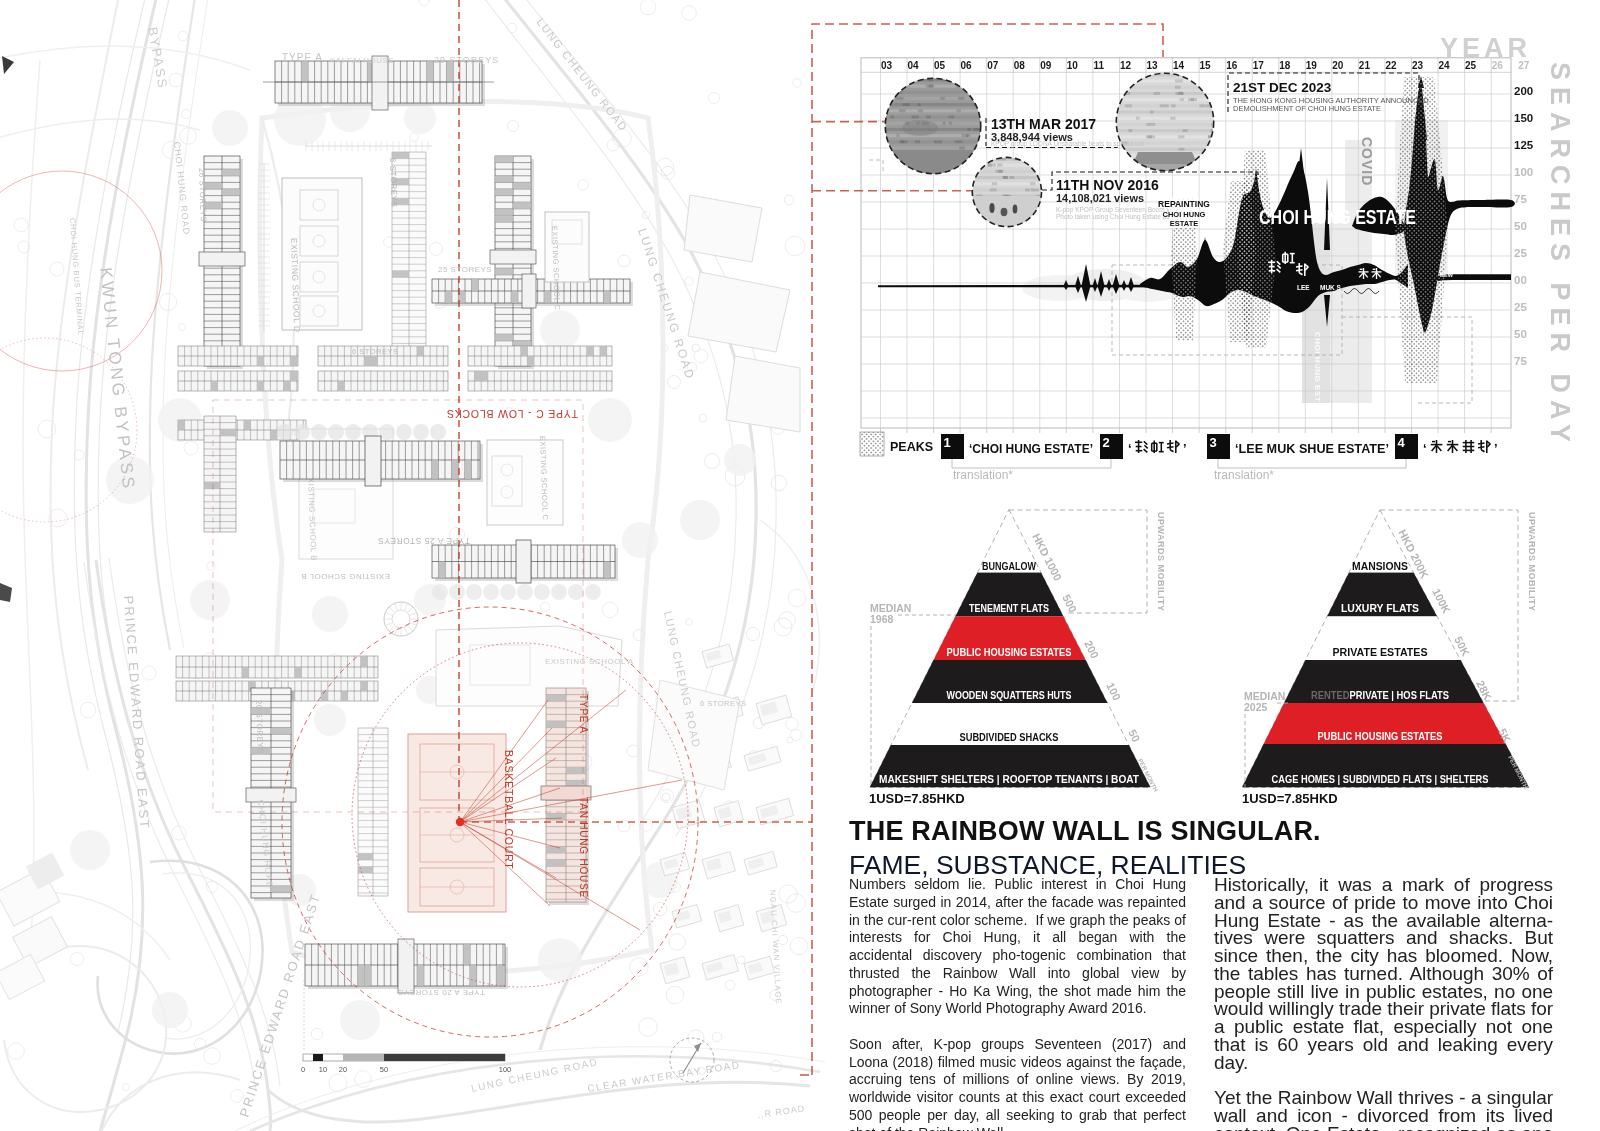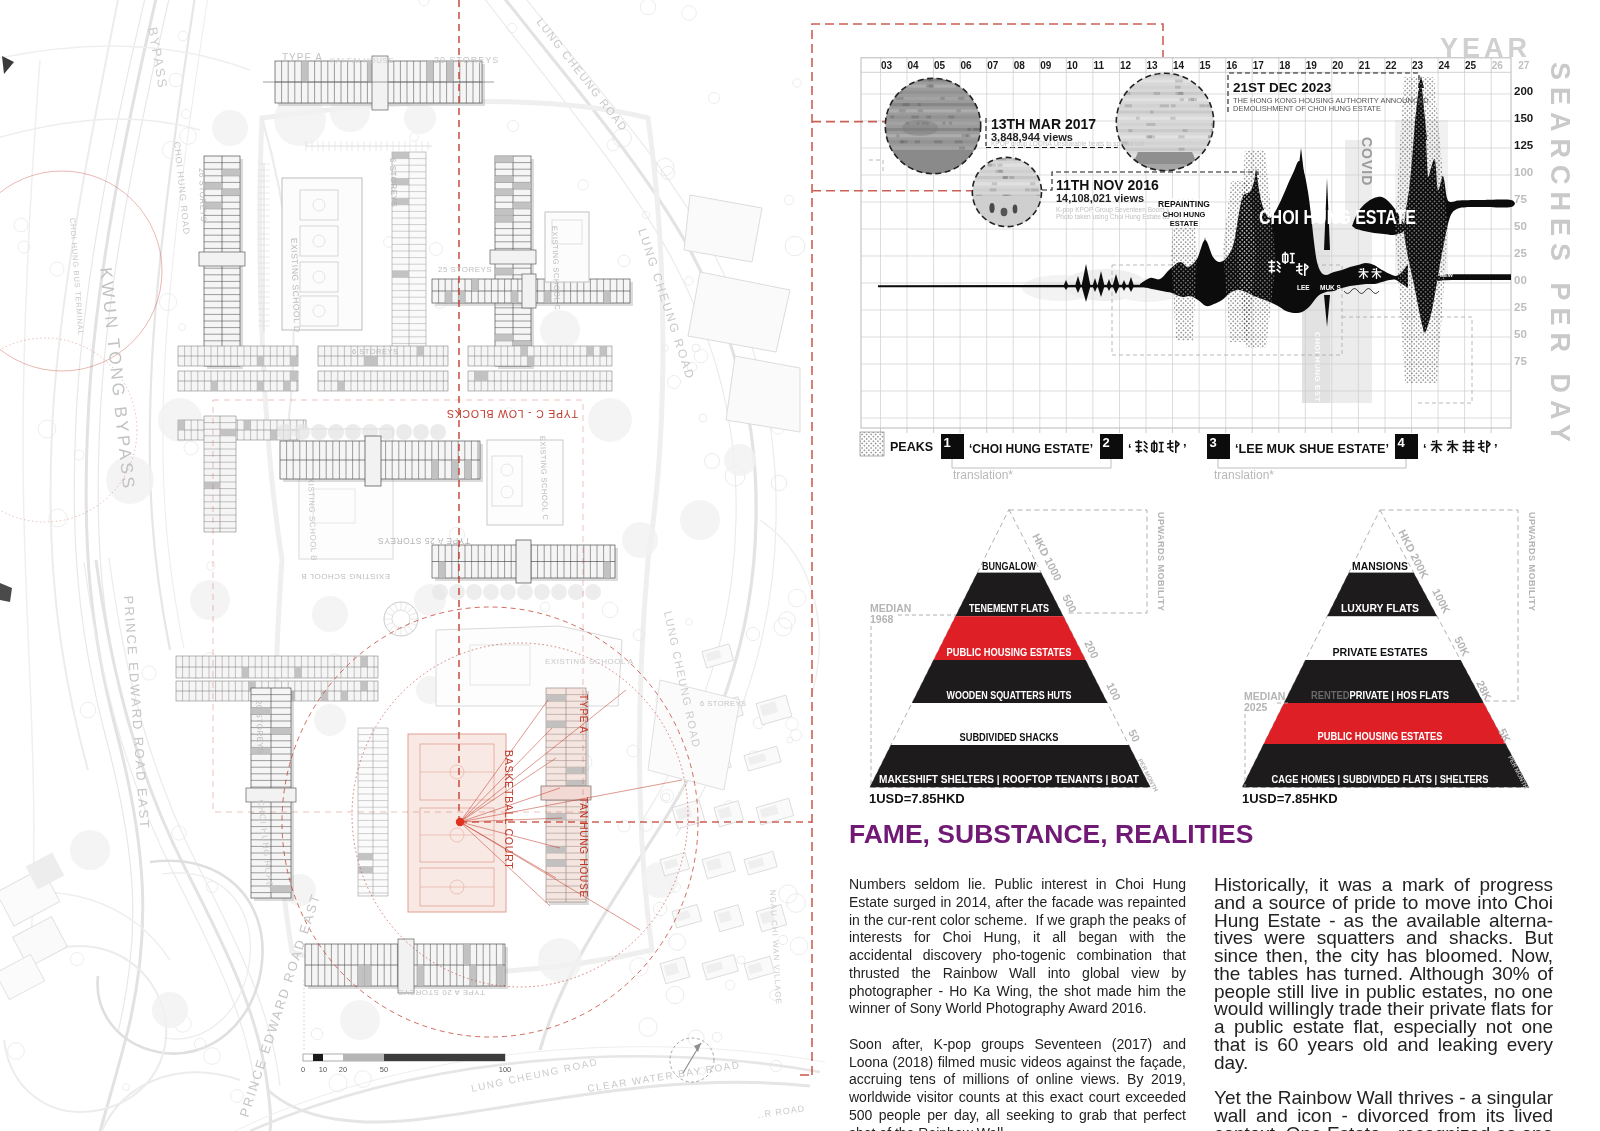--- a/index.html
+++ b/index.html
@@ -1741,21 +1741,22 @@
         <line x1="1277" y1="703" x2="1290" y2="703" stroke="#a8a8a8" stroke-width="0.9" stroke-dasharray="4,3"></line>
         <text x="1529" y="512" font-size="9" font-weight="bold" fill="#b5b5b5" letter-spacing="0.5" transform="rotate(90 1529 512)">UPWARDS MOBILITY</text>
 <text x="1311" y="699" font-size="11.5" font-weight="bold" textLength="138" lengthAdjust="spacingAndGlyphs"><tspan fill="#6a6a6a">RENTED</tspan><tspan fill="#ffffff">PRIVATE  | HOS FLATS</tspan></text>
 <text x="869" y="803" font-size="13" font-weight="bold" fill="#111">1USD=7.85HKD</text>
 <text x="1242" y="803" font-size="13" font-weight="bold" fill="#111">1USD=7.85HKD</text>
 </g>
 </svg>
 </div>
 
 <div class="abs" style="left:849px;top:816px;width:640px;">
-<div style="font-size:26.5px;font-weight:bold;color:#701a75;letter-spacing:0px;margin-top:3px;">FAME, SUBSTANCE, REALITIES</div>
+<div style="font-size:27px;font-weight:bold;color:#111;letter-spacing:0.2px;">THE RAINBOW WALL IS SINGULAR.</div>
+<div style="font-size:26.5px;font-weight:normal;color:#0f172a;letter-spacing:0px;margin-top:3px;">FAME, SUBSTANCE, REALITIES</div>
 </div>
 <div class="abs just" style="left:849px;top:876px;width:337px;font-size:14px;line-height:17.75px;color:#222;">
 Numbers seldom lie. Public interest in Choi Hung Estate surged in 2014, after the facade was repainted in the cur-<wbr>rent color scheme.&nbsp; If we graph the peaks of interests for Choi Hung, it all began with the accidental discovery pho-<wbr>togenic combination that thrusted the Rainbow Wall into global view by photographer - Ho Ka Wing, the shot made him the winner of Sony World Photography Award 2016.
 <br><br>
 Soon after, K-pop groups Seventeen (2017) and Loona (2018) filmed music videos against the façade, accruing tens of millions of online views. By 2019, worldwide visitor counts at this exact court exceeded 500 people per day, all seeking to grab that perfect shot of the Rainbow Wall.
 </div>
 <div class="abs just" style="left:1214px;top:876px;width:339px;font-size:19px;line-height:17.75px;letter-spacing:-0.05px;color:#222;">
 Historically, it was a mark of progress and a source of pride to move into Choi Hung Estate - as the available alterna-<wbr>tives were squatters and shacks. But since then, the city has bloomed. Now, the tables has turned. Although 30% of people still live in public estates, no one would willingly trade their private flats for a public estate flat, especially not one that is 60 years old and leaking every day.
 <br><br>
 Yet the Rainbow Wall thrives - a singular wall and icon - divorced from its lived context. One Estate - recognized as one façade - distilled into one image. Tourists swarm it. Social media amplifies it. Meanwhile, the rest of the estate, its communities, and their livelihoods fade into obscurity.

